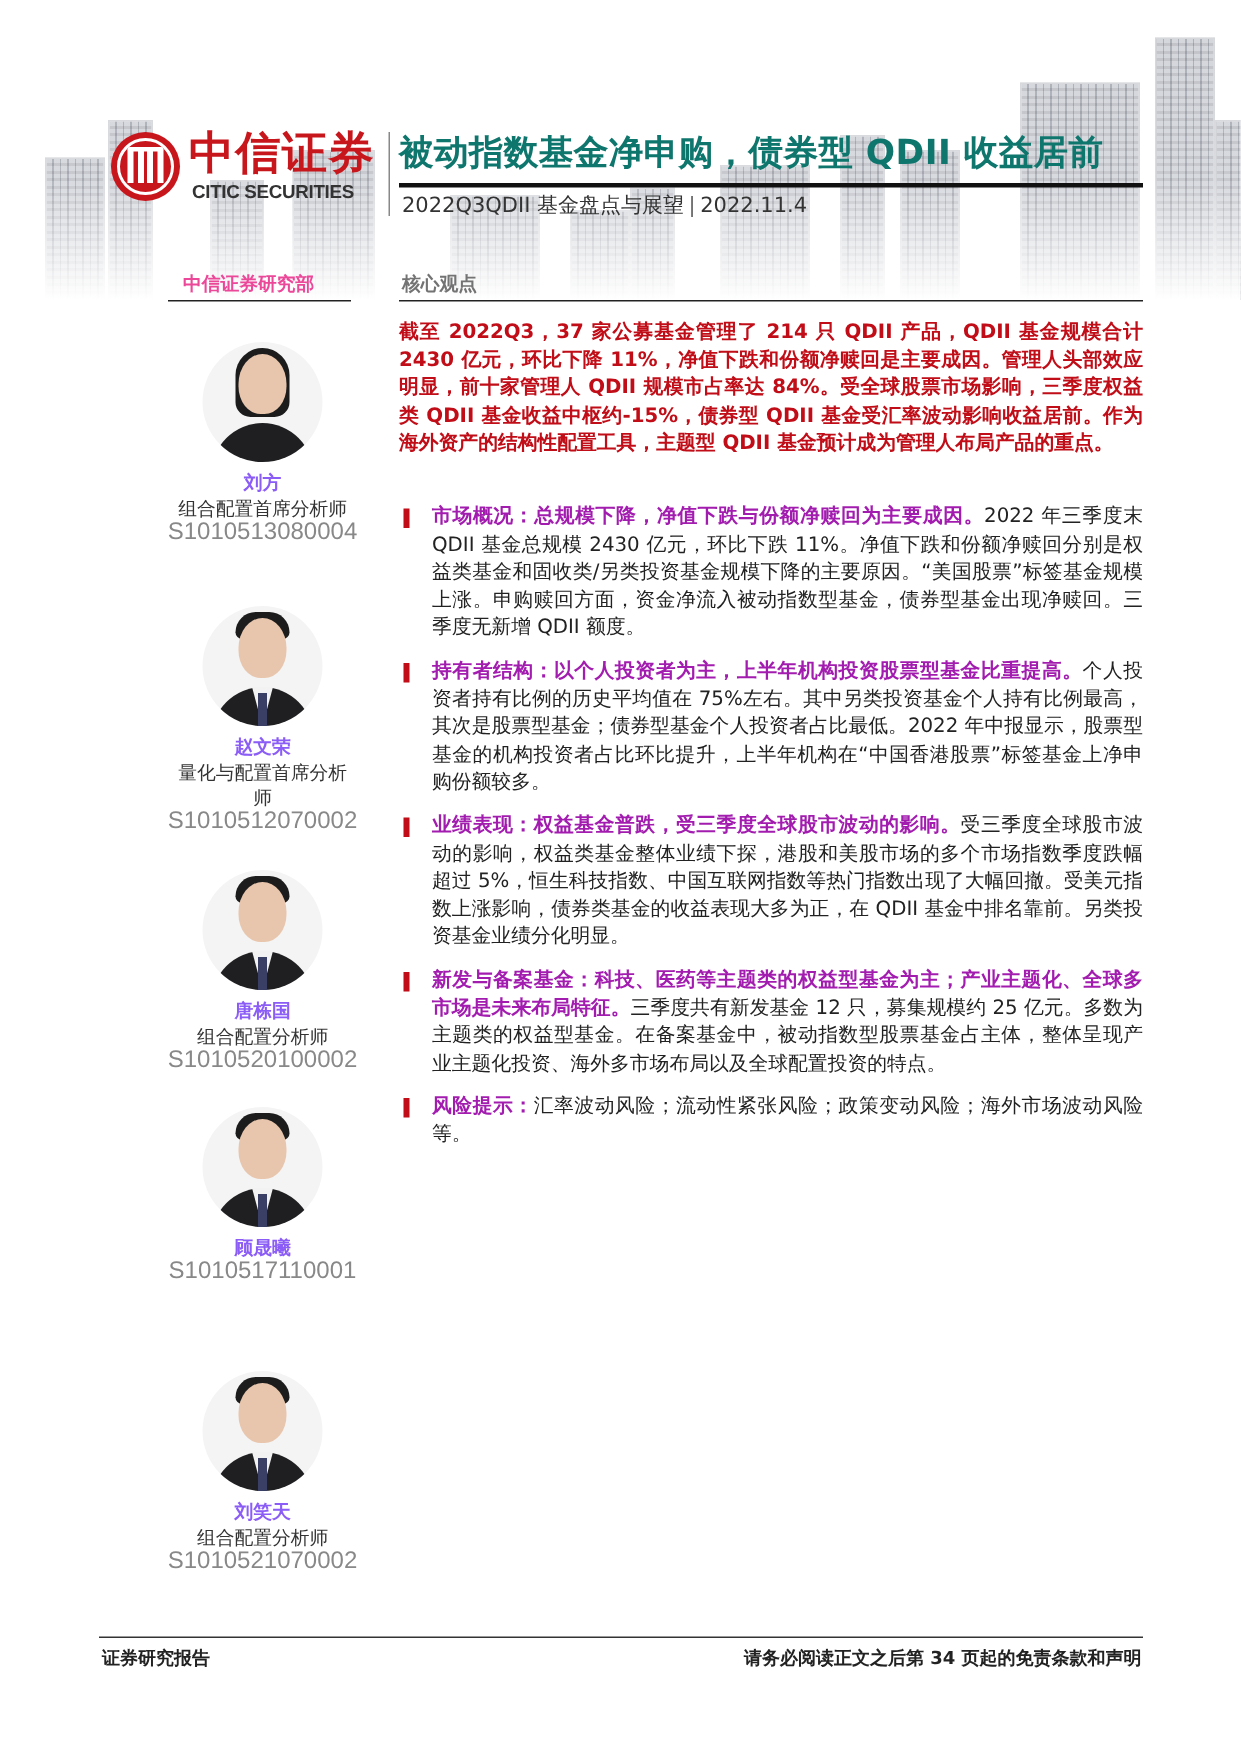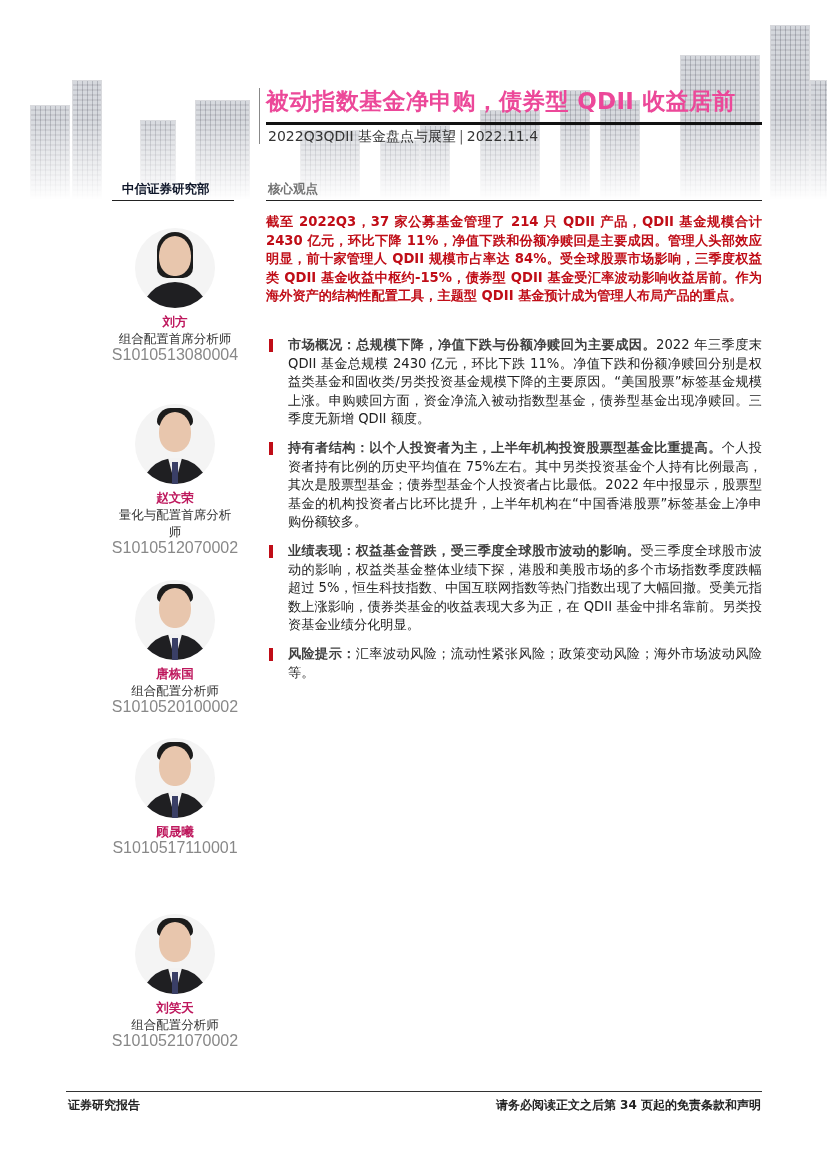--- a/index.html
+++ b/index.html
@@ -18,51 +18,51 @@
     .header { position: absolute; left: 0; top: 0; width: 827px; height: 165px; z-index: 2; }
     .logo { position: absolute; left: 74px; top: 86px; width: 178px; height: 52px; }
     .logo-mark { position: absolute; left: 0; top: 2px; width: 46px; height: 46px; border-radius: 50%; background: #c8161d; }
     .logo-mark .ring { position: absolute; left: 4px; top: 4px; width: 38px; height: 38px; border-radius: 50%; border: 2px solid #fff; }
     .logo-mark .bar { position: absolute; top: 12px; width: 4px; height: 22px; background: #fff; }
     .logo-mark .cap { position: absolute; top: 10px; left: 11px; width: 24px; height: 3px; background: #fff; border-radius: 2px; }
     .logo-cn { position: absolute; left: 52px; top: 0px; font-family: "DejaVu Serif", "Liberation Serif", serif; font-size: 30px; font-weight: bold; color: #c8161d; letter-spacing: 1px; line-height: 34px; white-space: nowrap; }
     .logo-en { position: absolute; left: 54px; top: 35px; font-family: "Liberation Sans", sans-serif; font-size: 12.5px; font-weight: bold; color: #333; letter-spacing: -0.2px; white-space: nowrap; }
     .logo-sep { position: absolute; left: 259px; top: 88px; width: 1px; height: 56px; background: #888; }
 
-    .title { position: absolute; left: 266px; top: 86px; font-size: 23px; font-weight: bold; color: #ec4899; white-space: nowrap; letter-spacing: 0.3px; }
+    .title { position: absolute; left: 266px; top: 86px; font-size: 23px; font-weight: bold; color: #0f766e; white-space: nowrap; letter-spacing: 0.3px; }
     .title-rule { position: absolute; left: 266px; top: 122px; width: 496px; height: 3px; background: #111; }
     .subtitle { position: absolute; left: 268px; top: 128px; font-size: 14px; color: #333; white-space: nowrap; }
     .subtitle .sep { color: #666; padding: 0 3px; }
 
     
-    .sec-left { position: absolute; left: 122px; top: 181px; font-size: 12.5px; font-weight: bold; color: #0f172a; }
+    .sec-left { position: absolute; left: 122px; top: 181px; font-size: 12.5px; font-weight: bold; color: #ec4899; }
     .rule-left { position: absolute; left: 112px; top: 200px; width: 122px; height: 1px; background: #222; }
     .sec-right { position: absolute; left: 268px; top: 181px; font-size: 12.5px; font-weight: bold; color: #737373; }
     .rule-right { position: absolute; left: 266px; top: 200px; width: 496px; height: 1px; background: #222; }
 
     
     .summary { position: absolute; left: 266px; top: 213px; width: 496px; font-size: 13.2px; font-weight: bold; color: #c00d17; line-height: 18.6px; text-align: justify; z-index: 2; }
 
     
     .bullets { position: absolute; left: 266px; top: 336px; width: 496px; z-index: 2; }
     .bullet { position: relative; padding-left: 22px; font-size: 13.2px; line-height: 18.6px; color: #222; text-align: justify; margin-bottom: 10px; }
     .bullet .mark { position: absolute; left: 3px; top: 3px; width: 4px; height: 13px; background: #c00d17; }
-    .bullet .lead { font-weight: bold; color: #404040; }
+    .bullet .lead { font-weight: bold; color: #a21caf; }
 
     
     .analysts { position: absolute; left: 100px; top: 218px; width: 150px; z-index: 2; }
     .analyst { position: absolute; left: 0; width: 150px; text-align: center; }
     .avatar { width: 80px; height: 80px; margin: 0 auto; border-radius: 50%; position: relative; overflow: hidden; background: #f4f4f4; }
     .avatar .head { position: absolute; left: 24px; top: 8px; width: 32px; height: 40px; border-radius: 50% 50% 46% 46%; background: #e8c6ad; }
     .avatar .hair { position: absolute; left: 22px; top: 4px; width: 36px; height: 18px; border-radius: 18px 18px 6px 6px; background: #1c1c1c; }
     .avatar .hair.long { height: 46px; border-radius: 18px 18px 10px 10px; }
     .avatar .body { position: absolute; left: 6px; top: 54px; width: 68px; height: 40px; border-radius: 34px 34px 0 0; background: #1f1f22; }
     .avatar .shirt { position: absolute; left: 33px; top: 54px; width: 14px; height: 26px; background: #f2f2f2; clip-path: polygon(0 0,100% 0,50% 100%); }
     .avatar .tie { position: absolute; left: 37px; top: 58px; width: 6px; height: 22px; background: #3a3f66; }
-    .aname { font-size: 12.5px; font-weight: bold; color: #be185d; margin-top: 6px; line-height: 16px; }
+    .aname { font-size: 12.5px; font-weight: bold; color: #8b5cf6; margin-top: 6px; line-height: 16px; }
     .atitle { font-size: 12.5px; color: #333; line-height: 17px; padding: 0 14px; }
     .acode { font-size: 16px; color: #888; line-height: 16px; font-family: "Liberation Sans", sans-serif; }
 
     
     .footer-rule { position: absolute; left: 66px; top: 1091px; width: 696px; height: 1px; background: #333; }
     .footer-left { position: absolute; left: 68px; top: 1097px; font-size: 12px; font-weight: bold; color: #222; }
     .footer-right { position: absolute; right: 66px; top: 1097px; font-size: 12px; font-weight: bold; color: #222; }
   </style>
 </head>
 <body>
@@ -78,20 +78,32 @@
   <div class="bldg win" style="left:480px;width:60px;height:90px;"></div>
   <div class="bldg win" style="left:560px;width:30px;height:110px;"></div>
   <div class="bldg win" style="left:600px;width:40px;height:100px;"></div>
   <div class="bldg win" style="left:680px;width:80px;height:145px;"></div>
   <div class="bldg win" style="left:770px;width:40px;height:175px;"></div>
   <div class="bldg win" style="left:810px;width:20px;height:120px;"></div>
   <div class="fade"></div>
 </div>
 
 <div class="header">
+  <div class="logo">
+    <div class="logo-mark">
+      <div class="ring"></div>
+      <div class="cap"></div>
+      <div class="bar" style="left:11px;"></div>
+      <div class="bar" style="left:18px;"></div>
+      <div class="bar" style="left:24px;"></div>
+      <div class="bar" style="left:31px;"></div>
+    </div>
+    <div class="logo-cn">中信证券</div>
+    <div class="logo-en">CITIC SECURITIES</div>
+  </div>
   <div class="logo-sep"></div>
 
   <div class="title">被动指数基金净申购，债券型 QDII 收益居前</div>
   <div class="title-rule"></div>
   <div class="subtitle">
     <span>2022Q3QDII 基金盘点与展望</span><span class="sep">|</span><span>2022.11.4</span>
   </div>
 </div>
 
 <div class="sec-left">中信证券研究部</div>
@@ -109,20 +121,24 @@
   <div class="bullet">
     <span class="mark"></span>
     <span class="lead">持有者结构：以个人投资者为主，上半年机构投资股票型基金比重提高。</span><span>个人投资者持有比例的历史平均值在 75%左右。其中另类投资基金个人持有比例最高，其次是股票型基金；债券型基金个人投资者占比最低。2022 年中报显示，股票型基金的机构投资者占比环比提升，上半年机构在“中国香港股票”标签基金上净申购份额较多。</span>
   </div>
   <div class="bullet">
     <span class="mark"></span>
     <span class="lead">业绩表现：权益基金普跌，受三季度全球股市波动的影响。</span><span>受三季度全球股市波动的影响，权益类基金整体业绩下探，港股和美股市场的多个市场指数季度跌幅超过 5%，恒生科技指数、中国互联网指数等热门指数出现了大幅回撤。受美元指数上涨影响，债券类基金的收益表现大多为正，在 QDII 基金中排名靠前。另类投资基金业绩分化明显。</span>
   </div>
   <div class="bullet">
     <span class="mark"></span>
+    <span class="lead">新发与备案基金：科技、医药等主题类的权益型基金为主；产业主题化、全球多市场是未来布局特征。</span><span>三季度共有新发基金 12 只，募集规模约 25 亿元。多数为主题类的权益型基金。在备案基金中，被动指数型股票基金占主体，整体呈现产业主题化投资、海外多市场布局以及全球配置投资的特点。</span>
+  </div>
+  <div class="bullet">
+    <span class="mark"></span>
     <span class="lead">风险提示：</span><span>汇率波动风险；流动性紧张风险；政策变动风险；海外市场波动风险等。</span>
   </div>
 </div>
 
 <div class="analysts">
   <div class="analyst" style="top:10px;">
     <div class="avatar">
       <div class="hair long"></div>
         <div class="head"></div>
         <div class="body"></div>

